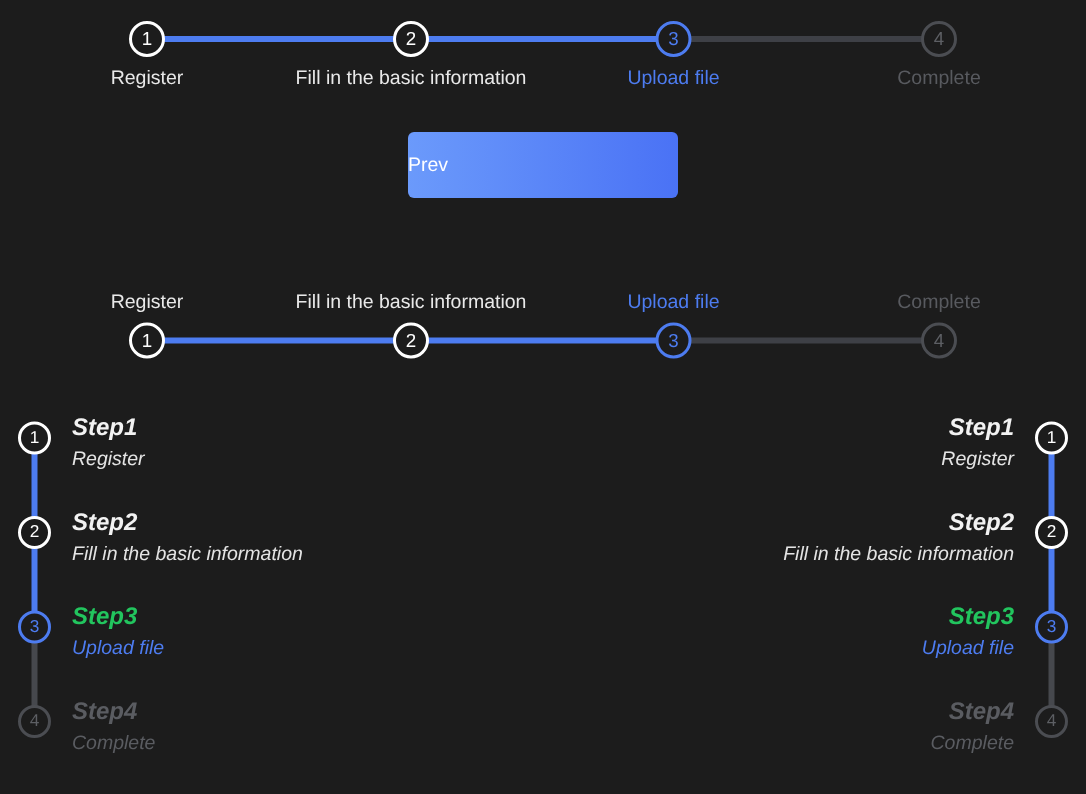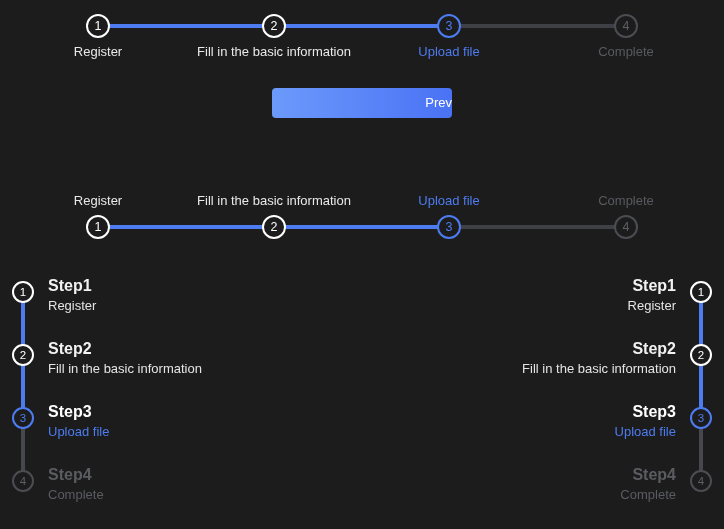--- a/index.html
+++ b/index.html
@@ -57,29 +57,29 @@
   .h-label.todo   { color: #585a5f; }
 
   
   .h-stepper.labels-above .h-label { top: -22px; }
 
   
   .btn-wrap { position: absolute; left: 272px; width: 180px; }
   .btn {
     display: block;
     width: 180px;
-    height: 30px;
+    height: 44px;
     border: none;
     border-radius: 4px;
     background: linear-gradient(to right, #6b9afb 0%, #4a72f5 100%);
     color: #ffffff;
     font-size: 13px;
     font-family: "Liberation Sans", sans-serif;
     cursor: pointer;
-    text-align: right;
+    text-align: left;
     line-height: 30px;
     padding: 0;
   }
 
   
   .v-stepper { position: absolute; top: 275px; width: 300px; }
   .v-stepper.left  { left: 8px; }
   .v-stepper.right { left: 416px; width: 300px; }
 
   .v-item { position: relative; height: 63px; }
@@ -107,32 +107,32 @@
     background: #4d7cf0;
     z-index: 1;
   }
   .v-line.todo { background: #46484d; }
 
   .v-stepper.left  .v-circle { left: 4px; }
   .v-stepper.left  .v-line   { left: 13px; }
   .v-stepper.right .v-circle { right: 4px; }
   .v-stepper.right .v-line   { right: 13px; }
 
-  .v-text { position: absolute; top: 0; }
+  .v-text { position: absolute; top: 0; font-style: italic; }
   .v-stepper.left  .v-text { left: 40px; text-align: left; }
   .v-stepper.right .v-text { right: 40px; text-align: right; width: 260px; }
 
   .v-title {
     font-size: 16px;
     font-weight: bold;
     color: #f2f2f2;
     line-height: 21px;
     white-space: nowrap;
   }
-  .v-title.active { color: #ffffff; }
+  .v-title.active { color: #22c55e; }
   .v-title.todo   { color: #5a5c61; }
 
   .v-desc {
     font-size: 13px;
     color: #e4e4e4;
     line-height: 20px;
     white-space: nowrap;
   }
   .v-desc.active { color: #4d7cf0; }
   .v-desc.todo   { color: #5a5c61; }

